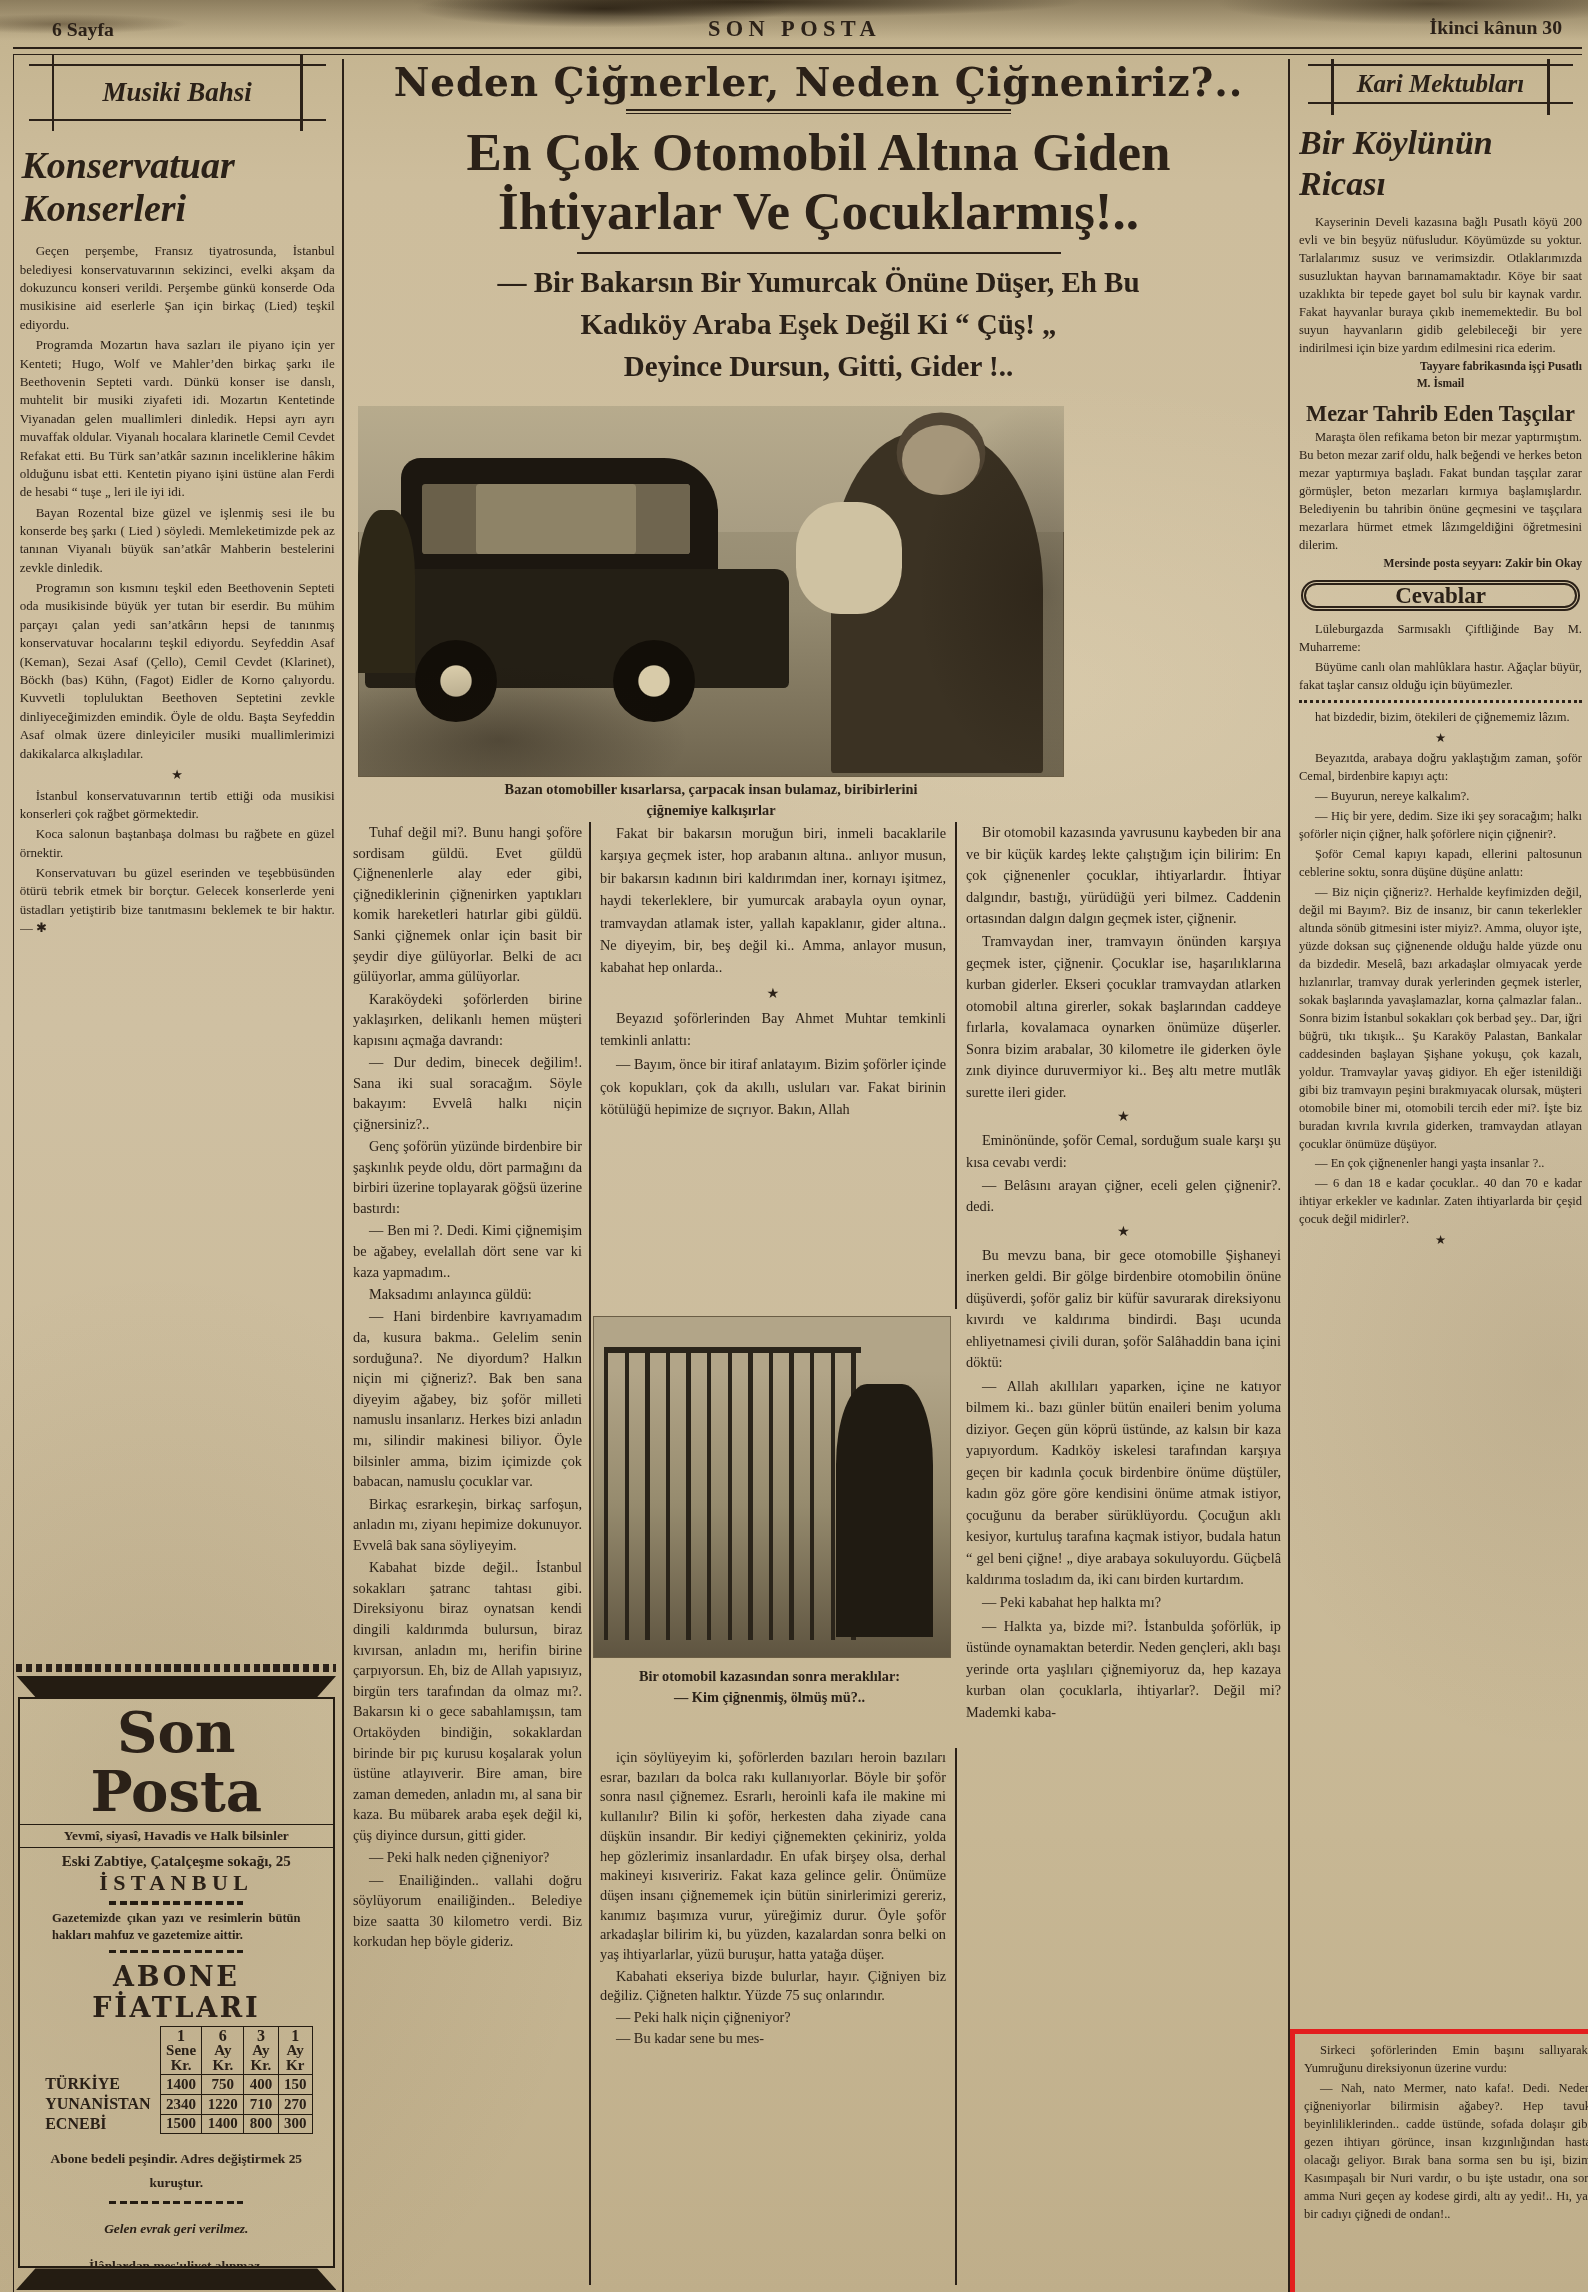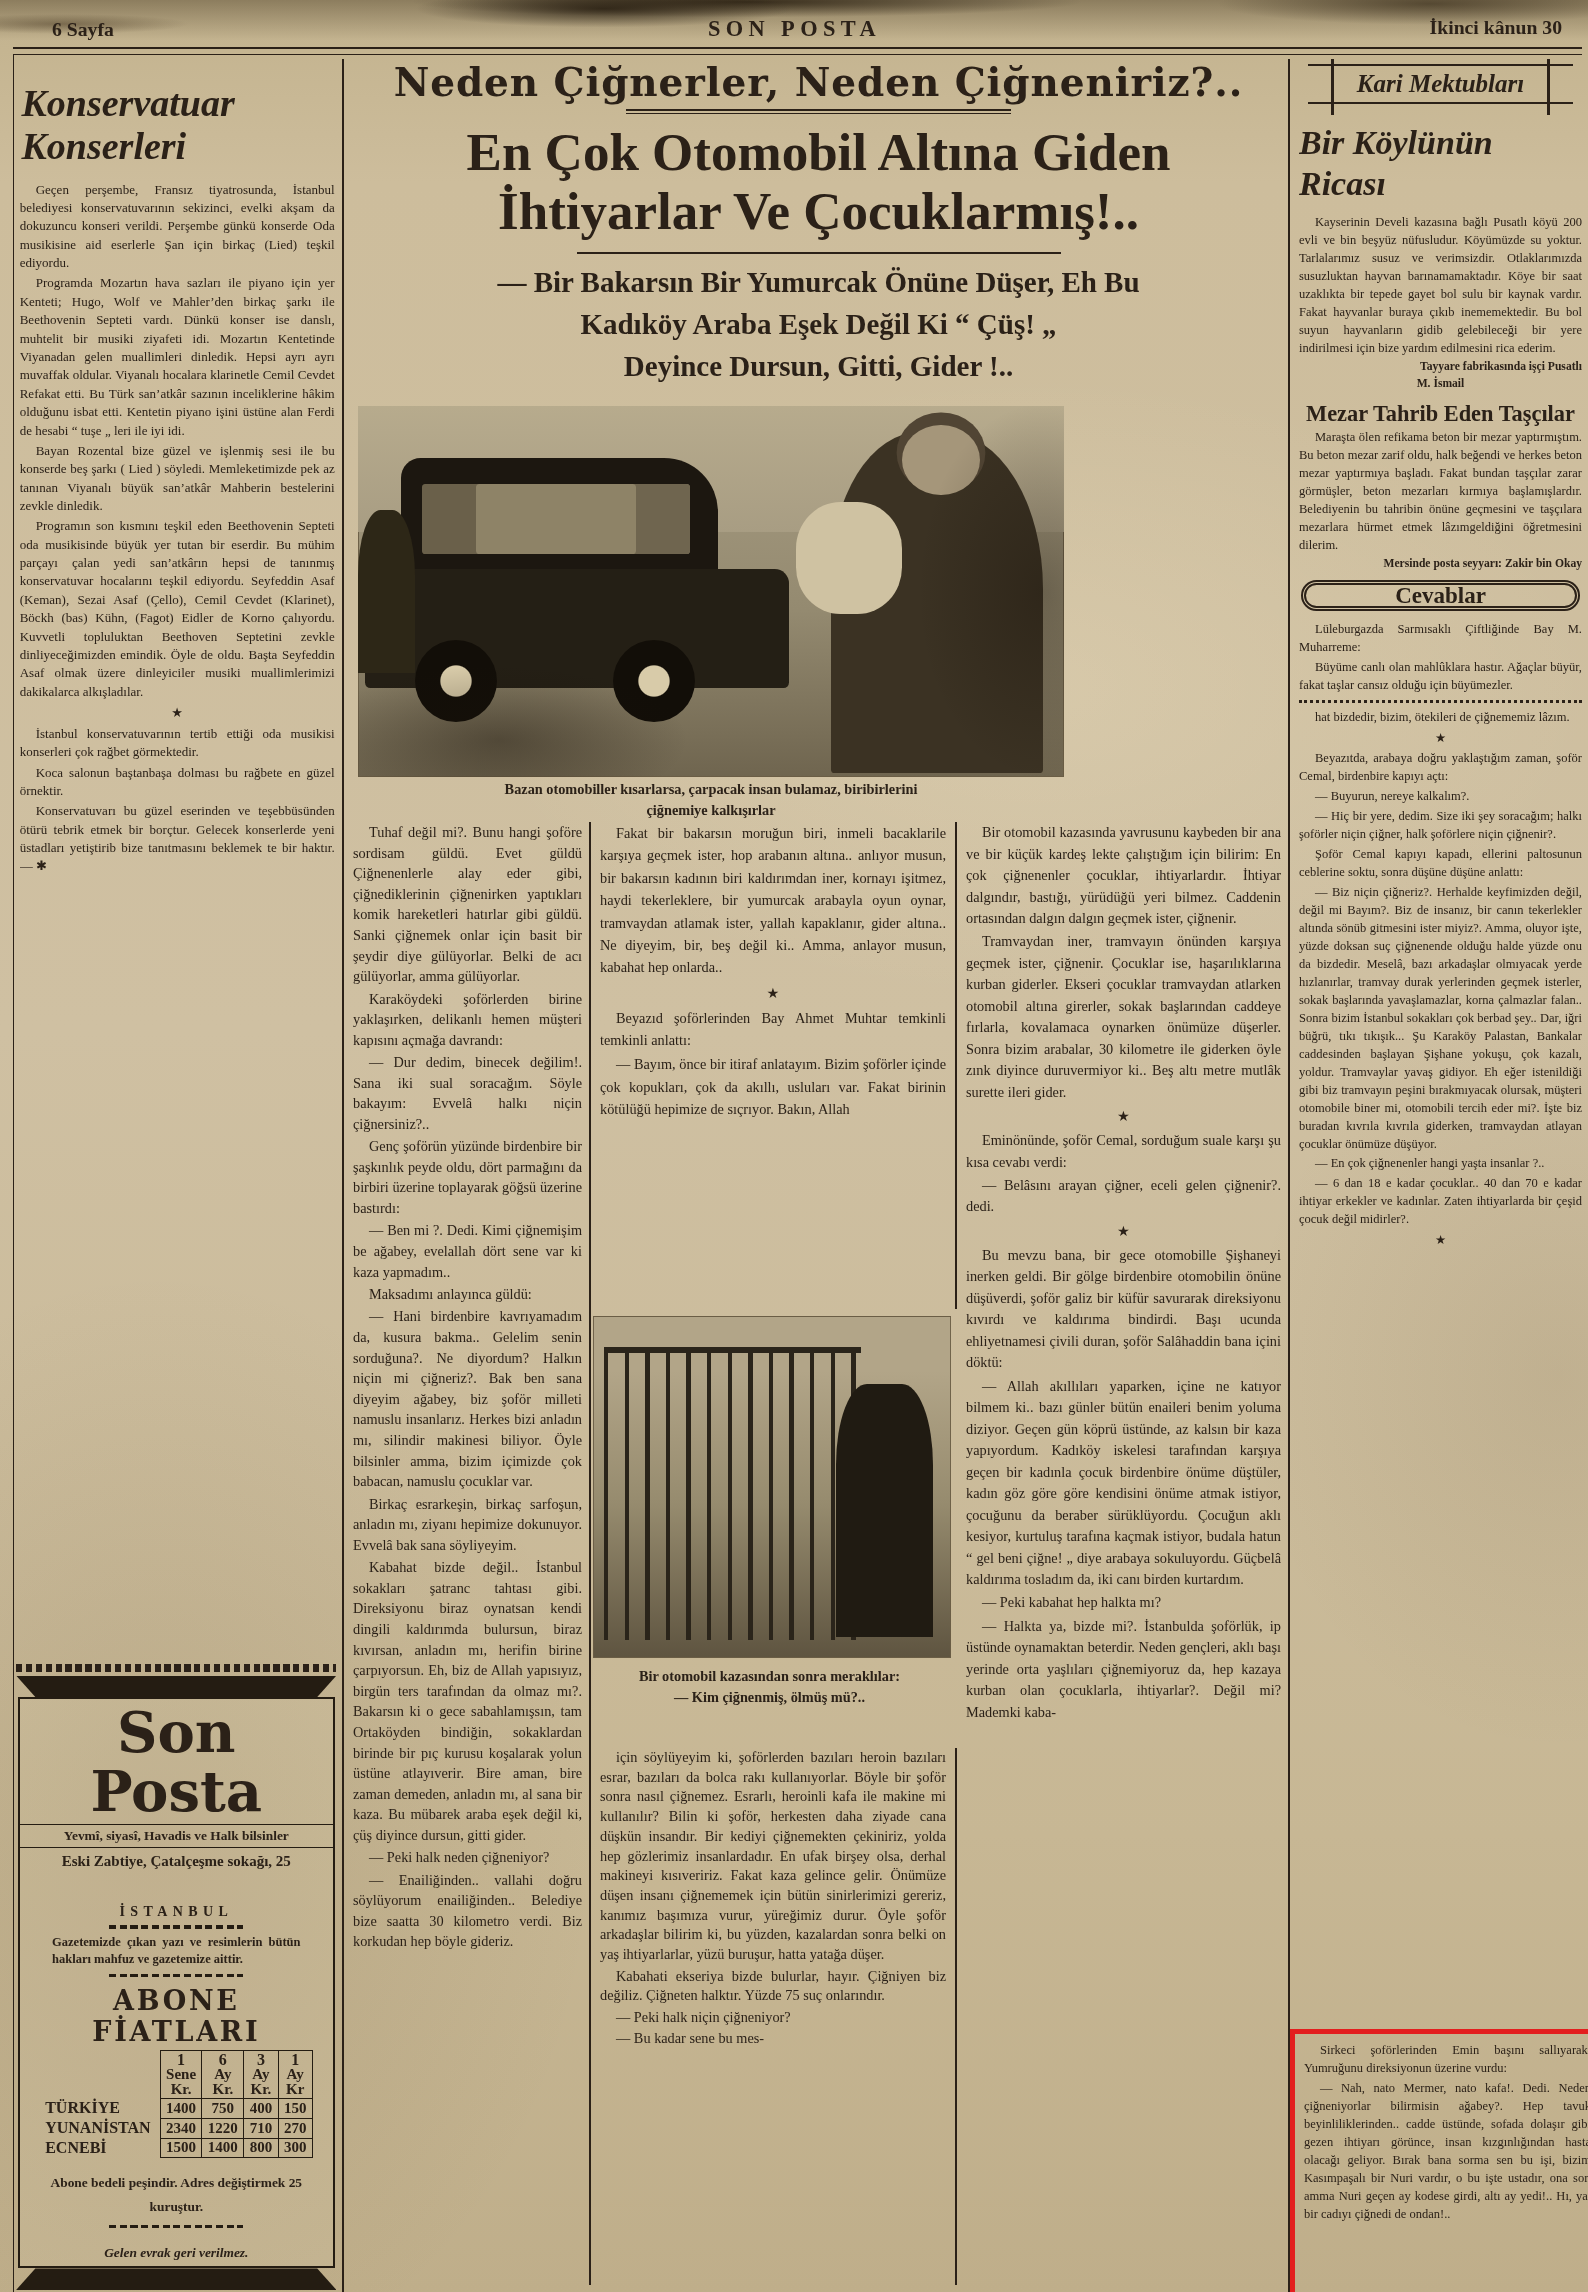--- a/index.html
+++ b/index.html
@@ -36,21 +36,21 @@
   
   #mast{position:absolute;left:-3.6px;right:-1.8px;bottom:0;height:627px;}
   #mast-chain{height:8px;background:repeating-linear-gradient(90deg,#2b2118 0 6.3px,transparent 6.3px 9.9px);margin-bottom:3.6px;}
   .trap{height:21.5px;background:#241c12;}
   .trap.top{clip-path:polygon(0 0,100% 0,94% 100%,6% 100%);}
   .trap.bot{clip-path:polygon(6% 0,94% 0,100% 100%,0 100%);}
   #mast-box{border:2.7px solid #241c12;margin:0 1.8px;padding:3.6px 7.2px 1.8px;height:562px;overflow:hidden;background:rgba(255,246,220,.10);}
   #mast-title{text-align:center;font-weight:bold;font-size:56px;line-height:59px;font-family:"DejaVu Serif",serif;}
   #mast-tagline{border-top:1.8px solid #241c12;border-bottom:1.8px solid #241c12;text-align:center;font-weight:bold;font-size:13.4px;padding:2.7px 0;margin:3.6px -7.2px 5.4px;}
   .mast-addr1{text-align:center;font-size:15px;font-weight:bold;}
-  .mast-addr2{text-align:center;font-size:14px;font-weight:bold;letter-spacing:5.4px;margin-top:34px;}
+  .mast-addr2{text-align:center;font-size:22px;font-weight:bold;letter-spacing:5.4px;}
   .squiggle{width:134px;margin:5.4px auto;border-top:2.7px wavy #241c12;border-bottom:0;height:3.6px;
     background:repeating-linear-gradient(90deg,#241c12 0 7.2px,transparent 7.2px 10.7px);}
   #mast-rights{font-size:12.5px;line-height:17px;text-align:justify;padding:0 25px;font-weight:bold;}
   #abone-title{text-align:center;font-weight:bold;font-size:27px;letter-spacing:2.7px;margin:7.2px 0 3.6px;font-family:"DejaVu Serif",serif;}
   #abone-table{border-collapse:collapse;margin:0 auto;}
   #abone-table th,#abone-table td{border:1.8px solid #241c12;padding:0.9px 5.4px;text-align:center;font-weight:bold;font-size:15px;}
   #abone-table .lbl{border:none;text-align:left;font-size:16px;padding-right:9px;}
   #abone-table th span{display:block;line-height:15px;}
   #abone-table th .n{font-size:16px;}
   .mast-note{text-align:center;font-size:13.4px;line-height:24px;margin-top:13px;font-weight:bold;}
@@ -113,20 +113,21 @@
   <div class="hdr-label" style="left:52px;top:18px;">6 Sayfa</div>
   <div class="hdr-label" style="left:0;right:0;top:16px;text-align:center;letter-spacing:5.4px;font-size:22.4px;">SON POSTA</div>
   <div class="hdr-label" style="right:27px;top:16px;position:absolute;">İkinci kânun 30</div>
   <div class="hr-double" style="left:12.5px;right:7.2px;top:47px;"></div>
 
   <div class="vr" style="left:342px;top:59px;height:2234px;"></div>
   <div class="vr" style="left:1288px;top:59px;height:2234px;"></div>
   <div class="vr" style="left:12.5px;top:54px;height:2239px;"></div>
 
   <div id="left">
+    <div class="crossbox">Musiki Bahsi</div>
     <div id="left-article-title">
       <span>Konservatuar</span><br>
       <span>Konserleri</span>
     </div>
     <div id="left-body" class="flow">
         <p class="para">Geçen perşembe, Fransız tiyatrosunda, İstanbul belediyesi konservatuvarının sekizinci, evelki akşam da dokuzuncu konseri verildi. Perşembe günkü konserde Oda musikisine aid eserlerle Şan için birkaç (Lied) teşkil ediyordu.</p>
         <p class="para">Programda Mozartın hava sazları ile piyano için yer Kenteti; Hugo, Wolf ve Mahler’den birkaç şarkı ile Beethovenin Septeti vardı. Dünkü konser ise danslı, muhtelit bir musiki ziyafeti idi. Mozartın Kentetinde Viyanadan gelen muallimleri dinledik. Hepsi ayrı ayrı muvaffak oldular. Viyanalı hocalara klarinetle Cemil Cevdet Refakat etti. Bu Türk san’atkâr sazının inceliklerine hâkim olduğunu isbat etti. Kentetin piyano işini üstüne alan Ferdi de hesabi “ tuşe „ leri ile iyi idi.</p>
         <p class="para">Bayan Rozental bize güzel ve işlenmiş sesi ile bu konserde beş şarkı ( Lied ) söyledi. Memleketimizde pek az tanınan Viyanalı büyük san’atkâr Mahberin bestelerini zevkle dinledik.</p>
         <p class="para">Programın son kısmını teşkil eden Beethovenin Septeti oda musikisinde büyük yer tutan bir eserdir. Bu mühim parçayı çalan yedi san’atkârın hepsi de tanınmış konservatuvar hocalarını teşkil ediyordu. Seyfeddin Asaf (Keman), Sezai Asaf (Çello), Cemil Cevdet (Klarinet), Böckh (bas) Kühn, (Fagot) Eidler de Korno çalıyordu. Kuvvetli topluluktan Beethoven Septetini zevkle dinliyeceğimizden emindik. Öyle de oldu. Başta Seyfeddin Asaf olmak üzere dinleyiciler musiki muallimlerimizi dakikalarca alkışladılar.</p>
         <p class="para star">★</p>

